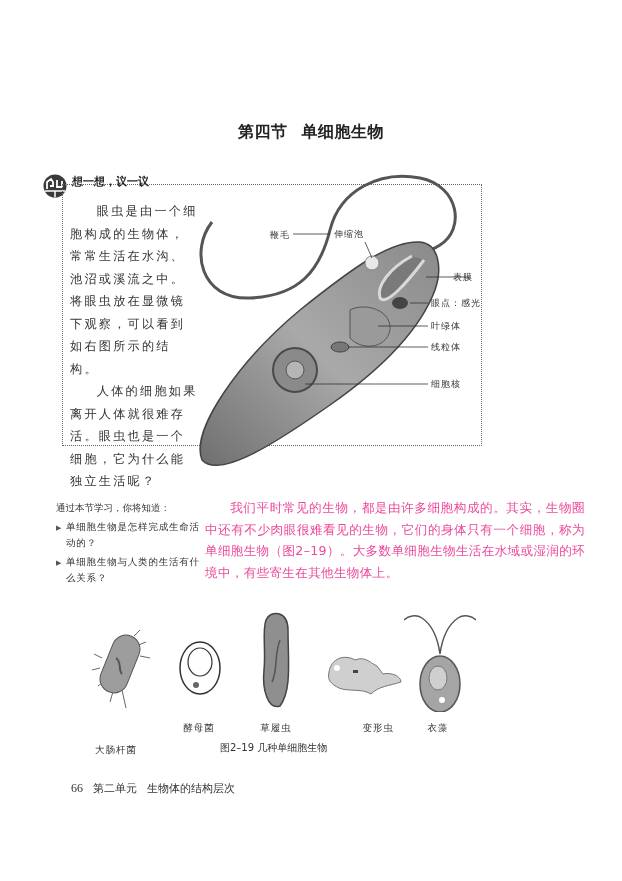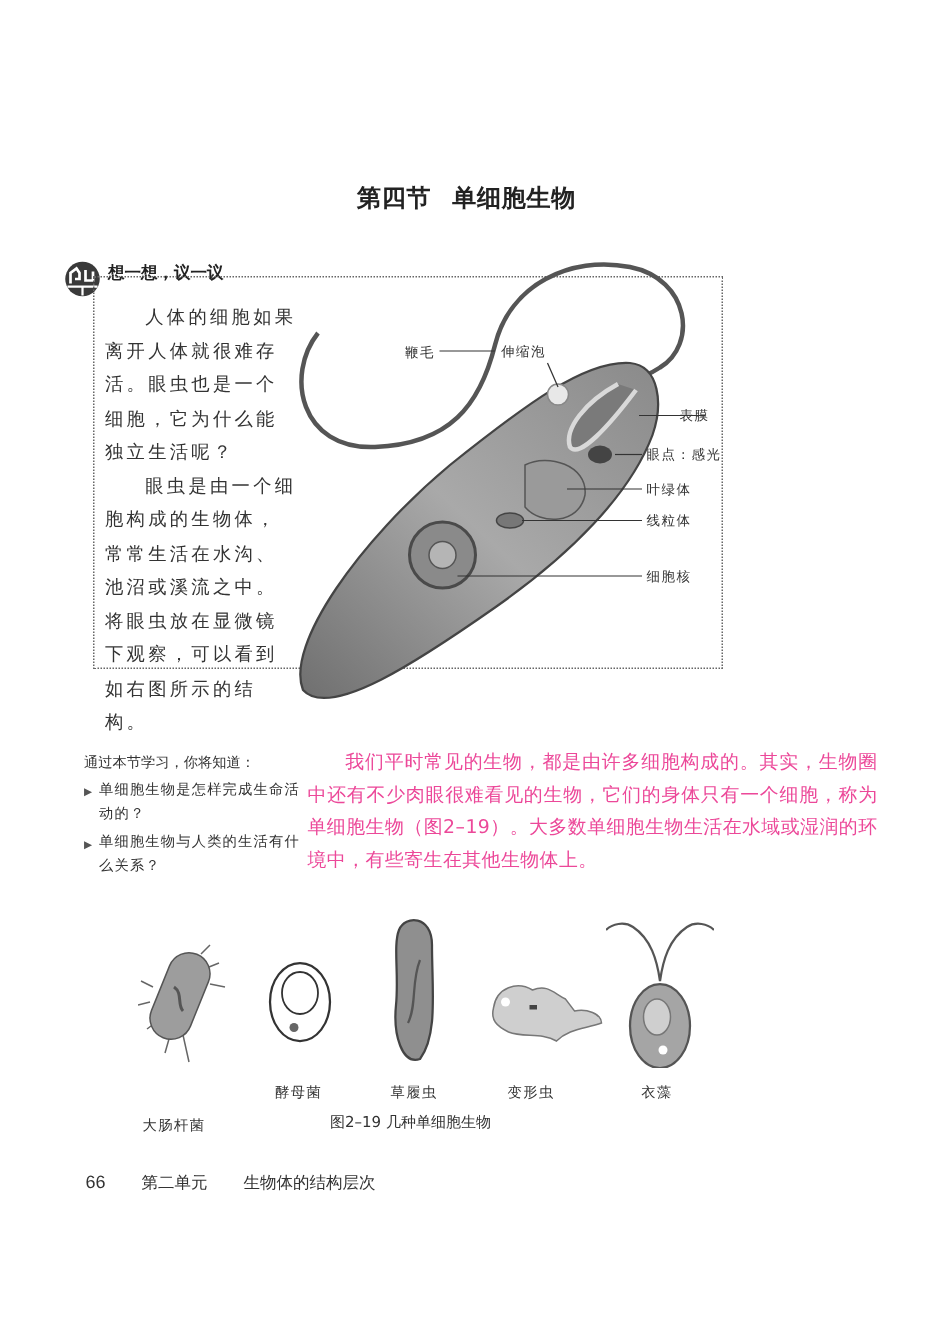--- a/index.html
+++ b/index.html
@@ -46,22 +46,22 @@
     text-align: justify;
   }
   .main-para p { margin: 0; text-indent: 2em; }
   .organism { position: absolute; }
   .org-label { position: absolute; font-size: 9.5px; color: #333; letter-spacing: 1px; text-align: center; width: 80px; }
   .caption {
     left: 220px; top: 741px; font-size: 10px; color: #333;
     font-family: "DejaVu Sans", "Liberation Sans", sans-serif;
   }
   .footer {
-    left: 57px; top: 781px; font-size: 11px; color: #333;
-    font-family: Liberation Sans, sans-serif; display: flex; gap: 24px;
+    left: 71px; top: 781px; font-size: 11px; color: #333;
+    font-family: Liberation Serif, serif; display: flex; gap: 10px;
   }
   .footer .pg { font-size: 12px; }
 </style>
 </head>
 <body>
 
 <div class="abs title">
   <span>第四节</span><span>单细胞生物</span>
 </div>
 
@@ -70,22 +70,22 @@
     <circle cx="12" cy="12" r="11.5" fill="#3a3a3a"></circle>
     <path d="M4 15 L4 8 L8 5 L10 8 L10 12 L7 12 M14 6 L14 13 L19 13 L19 7" stroke="#fff" stroke-width="1.8" fill="none"></path>
     <path d="M2 17 L22 17 M12 17 L12 23" stroke="#fff" stroke-width="1.5"></path>
   </svg>
   <span class="think-label">想一想，议一议</span>
 </div>
 
 <div class="abs dashed-box"></div>
 
 <div class="abs box-text">
+  <p>眼虫是由一个细胞构成的生物体，常常生活在水沟、池沼或溪流之中。将眼虫放在显微镜下观察，可以看到如右图所示的结构。</p>
   <p>人体的细胞如果离开人体就很难存活。眼虫也是一个细胞，它为什么能独立生活呢？</p>
-  <p>眼虫是由一个细胞构成的生物体，常常生活在水沟、池沼或溪流之中。将眼虫放在显微镜下观察，可以看到如右图所示的结构。</p>
 </div>
 
 <svg class="abs illus" viewBox="0 0 330 320">
   <defs>
     <linearGradient id="eg" x1="0" y1="1" x2="1" y2="0">
       <stop offset="0" stop-color="#6f6f6f"></stop>
       <stop offset="0.5" stop-color="#a9a9a9"></stop>
       <stop offset="1" stop-color="#8a8a8a"></stop>
     </linearGradient>
   </defs>
@@ -160,21 +160,21 @@
   <path d="M8 10 C12 0, 30 0, 30 20 C30 50, 34 80, 22 96 C10 100, 4 80, 6 60 C8 40, 4 20, 8 10 Z" fill="#8f8f8f" stroke="#444" stroke-width="1.5"></path>
   <path d="M22 30 C16 45, 20 60, 14 72" stroke="#555" stroke-width="1.5" fill="none"></path>
 </svg>
 <div class="org-label" style="left:236px; top:722px;">草履虫</div>
 
 <svg class="organism" style="left:325px; top:652px;" width="80" height="44" viewBox="0 0 80 44">
   <path d="M4 20 C6 6, 20 2, 30 8 C40 4, 44 10, 52 14 L58 22 C66 20, 76 24, 76 30 C64 34, 54 34, 46 42 C36 36, 24 40, 14 36 C6 32, 2 28, 4 20 Z" fill="#cfcfcf" stroke="#777"></path>
   <circle cx="12" cy="16" r="3" fill="#fff"></circle>
   <rect x="28" y="18" width="5" height="3" fill="#444"></rect>
 </svg>
-<div class="org-label" style="left:314px; top:722px;">变形虫</div>
+<div class="org-label" style="left:314px; top:722px;text-align:right;">变形虫</div>
 
 <svg class="organism" style="left:404px; top:612px;" width="72" height="100" viewBox="0 0 72 100">
   <path d="M36 42 C34 28, 30 14, 18 6 C12 2, 4 4, 0 8 M36 42 C38 28, 42 14, 54 6 C60 2, 68 4, 72 8" stroke="#555" stroke-width="1.5" fill="none"></path>
   <ellipse cx="36" cy="72" rx="20" ry="28" fill="#a5a5a5" stroke="#555" stroke-width="1.5"></ellipse>
   <ellipse cx="34" cy="66" rx="9" ry="12" fill="#cfcfcf" stroke="#777"></ellipse>
   <circle cx="38" cy="88" r="3" fill="#fff"></circle>
 </svg>
 <div class="org-label" style="left:398px; top:722px;">衣藻</div>
 
 <div class="abs caption">图2–19  几种单细胞生物</div>

